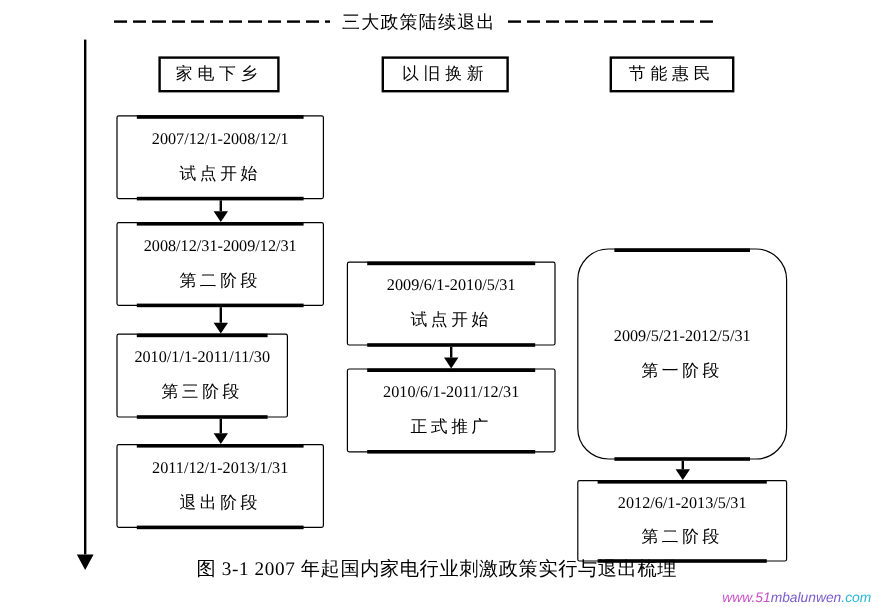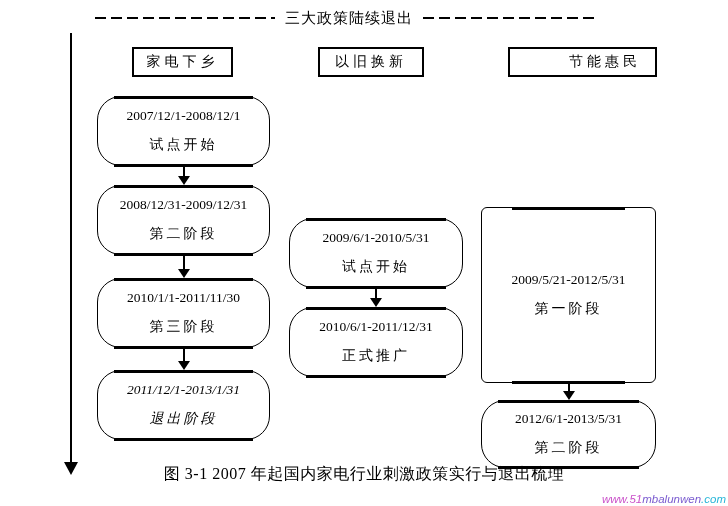--- a/index.html
+++ b/index.html
@@ -17,29 +17,29 @@
   
   .timeline{position:absolute;left:64px;top:33px;width:14px;height:442px;
     display:flex;flex-direction:column;align-items:center;}
   .timeline .shaft{flex:1;width:2px;background:#000;}
   .timeline .head{width:0;height:0;border-left:7px solid transparent;border-right:7px solid transparent;border-top:13px solid #000;}
   
   .hdr{position:absolute;height:26px;border:2px solid #000;background:#fff;
     display:flex;align-items:center;justify-content:center;
     font-size:14px;letter-spacing:4px;white-space:nowrap;}
   
-  .rbox{position:absolute;border:1.5px solid #000;border-radius:24px;background:#fff;
+  .rbox{position:absolute;border:1.5px solid #000;border-radius:2px;background:#fff;
     display:flex;flex-direction:column;align-items:center;justify-content:center;
     row-gap:12px;--bi:16px;box-sizing:border-box;}
   .rbox::before,.rbox::after{content:"";position:absolute;left:var(--bi);right:var(--bi);height:3px;background:#000;}
   .rbox::before{top:-1.5px;}
   .rbox::after{bottom:-1.5px;}
   .bdate{font-size:13.5px;white-space:nowrap;}
   .blabel{font-size:14px;letter-spacing:3px;white-space:nowrap;}
-  .rbox.big{border-radius:6px;--bi:30px;padding-top:0;}
+  .rbox.big{border-radius:26px;--bi:30px;padding-top:0;}
   
   .varrow{position:absolute;width:13px;display:flex;flex-direction:column;align-items:center;}
   .varrow .shaft{flex:1;width:2px;background:#000;}
   .varrow .head{width:0;height:0;border-left:6.5px solid transparent;border-right:6.5px solid transparent;border-top:9px solid #000;}
   
   .caption{position:absolute;left:0;top:464px;width:728px;text-align:center;
     font-size:16px;letter-spacing:0.5px;white-space:nowrap;}
   
   .watermark{position:absolute;right:2px;bottom:1px;text-align:right;
     font-style:italic;line-height:1.05;font-family:"Liberation Sans","DejaVu Sans",sans-serif;}
@@ -60,47 +60,47 @@
     <div class="dash dash-right"></div>
   </div>
 
   <div class="timeline">
     <div class="shaft"></div>
     <div class="head"></div>
   </div>
 
   <div class="hdr" style="left:318px;top:47px;width:102px;">以旧换新</div>
   <div class="hdr" style="left:132px;top:47px;width:97px;">家电下乡</div>
-  <div class="hdr" style="left:508px;top:47px;width:100px;padding-left:45px;">节能惠民</div>
+  <div class="hdr" style="left:508px;top:47px;width:100px;">节能惠民</div>
 
   <div class="rbox" style="left:97px;top:96px;width:173px;height:70px;">
     <div class="bdate">2007/12/1-2008/12/1</div>
     <div class="blabel">试点开始</div>
   </div>
   <div class="varrow" style="left:177px;top:167px;height:18px;">
     <div class="shaft"></div>
       <div class="head"></div>
   </div>
   <div class="rbox" style="left:97px;top:185px;width:173px;height:70px;">
     <div class="bdate">2008/12/31-2009/12/31</div>
     <div class="blabel">第二阶段</div>
   </div>
   <div class="varrow" style="left:177px;top:256px;height:22px;">
     <div class="shaft"></div>
       <div class="head"></div>
   </div>
-  <div class="rbox" style="left:97px;top:278px;width:173px;height:70px;">
+  <div class="rbox" style="left:97px;top:278px;width:143px;height:70px;">
     <div class="bdate">2010/1/1-2011/11/30</div>
     <div class="blabel">第三阶段</div>
   </div>
   <div class="varrow" style="left:177px;top:349px;height:21px;">
     <div class="shaft"></div>
       <div class="head"></div>
   </div>
-  <div class="rbox" style="left:97px;top:370px;width:173px;height:70px;font-style:italic;">
+  <div class="rbox" style="left:97px;top:370px;width:173px;height:70px;">
     <div class="bdate">2011/12/1-2013/1/31</div>
     <div class="blabel">退出阶段</div>
   </div>
 
   <div class="rbox" style="left:289px;top:218px;width:174px;height:70px;">
     <div class="bdate">2009/6/1-2010/5/31</div>
     <div class="blabel">试点开始</div>
   </div>
   <div class="varrow" style="left:369px;top:289px;height:18px;">
     <div class="shaft"></div>

